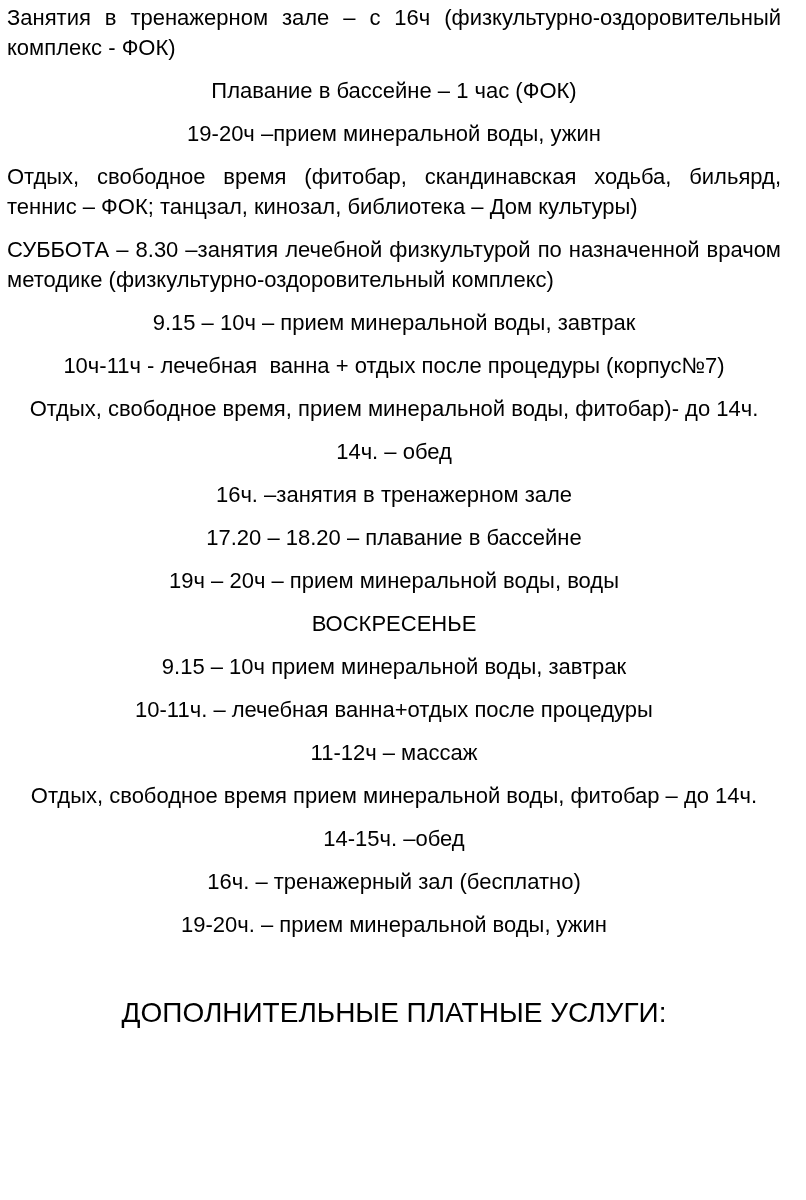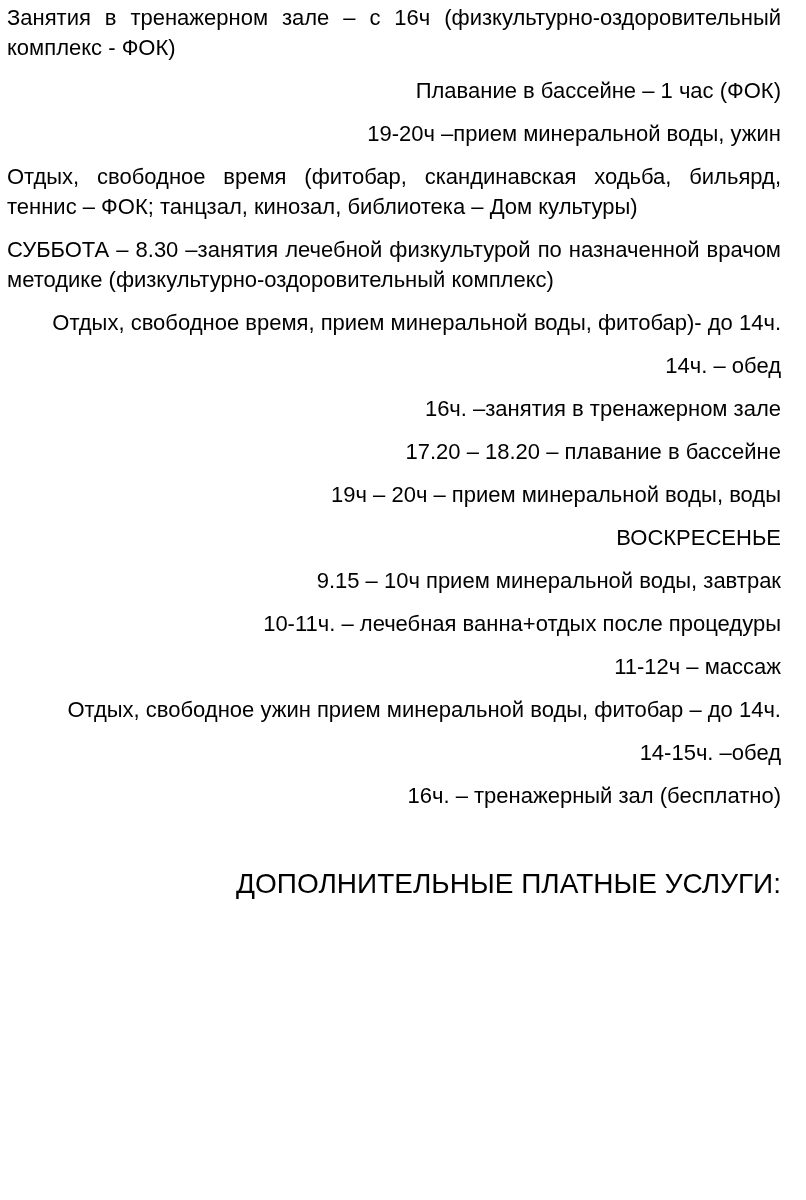--- a/index.html
+++ b/index.html
@@ -19,47 +19,50 @@
     padding: 3px 9px 12px 7px;
     background: #ffffff;
     color: #000000;
     font-family: "Liberation Sans", "DejaVu Sans", sans-serif;
   }
   .page p {
     margin: 0 0 13px 0;
     font-size: 22px;
     line-height: 30px;
     white-space: pre-wrap;
-    text-align: right;
+    text-align: center;
     color: #000000;
   }
   .page p.j {
     text-align: justify;
   }
   .page p.h {
     margin-top: 58px;
     font-size: 28px;
     line-height: 30px;
   }
 </style>
 </head>
 <body>
 
 <div class="page">
   <p class="j">Занятия в тренажерном зале – с 16ч (физкультурно-оздоровительный комплекс - ФОК)</p>
   <p>Плавание в бассейне – 1 час (ФОК)</p>
   <p>19-20ч –прием минеральной воды, ужин</p>
   <p class="j">Отдых, свободное время (фитобар, скандинавская ходьба, бильярд, теннис – ФОК; танцзал, кинозал, библиотека – Дом культуры)</p>
   <p class="j">СУББОТА – 8.30 –занятия лечебной физкультурой по назначенной врачом методике (физкультурно-оздоровительный комплекс)</p>
+  <p>9.15 – 10ч – прием минеральной воды, завтрак</p>
+  <p>10ч-11ч - лечебная  ванна + отдых после процедуры (корпус№7)</p>
   <p>Отдых, свободное время, прием минеральной воды, фитобар)- до 14ч.</p>
   <p>14ч. – обед</p>
   <p>16ч. –занятия в тренажерном зале</p>
   <p>17.20 – 18.20 – плавание в бассейне</p>
   <p>19ч – 20ч – прием минеральной воды, воды</p>
   <p>ВОСКРЕСЕНЬЕ</p>
   <p>9.15 – 10ч прием минеральной воды, завтрак</p>
   <p>10-11ч. – лечебная ванна+отдых после процедуры</p>
   <p>11-12ч – массаж</p>
-  <p>Отдых, свободное ужин прием минеральной воды, фитобар – до 14ч.</p>
+  <p>Отдых, свободное время прием минеральной воды, фитобар – до 14ч.</p>
   <p>14-15ч. –обед</p>
   <p>16ч. – тренажерный зал (бесплатно)</p>
+  <p>19-20ч. – прием минеральной воды, ужин</p>
   <p class="h">ДОПОЛНИТЕЛЬНЫЕ ПЛАТНЫЕ УСЛУГИ:</p>
 </div>
 
 </body></html>

